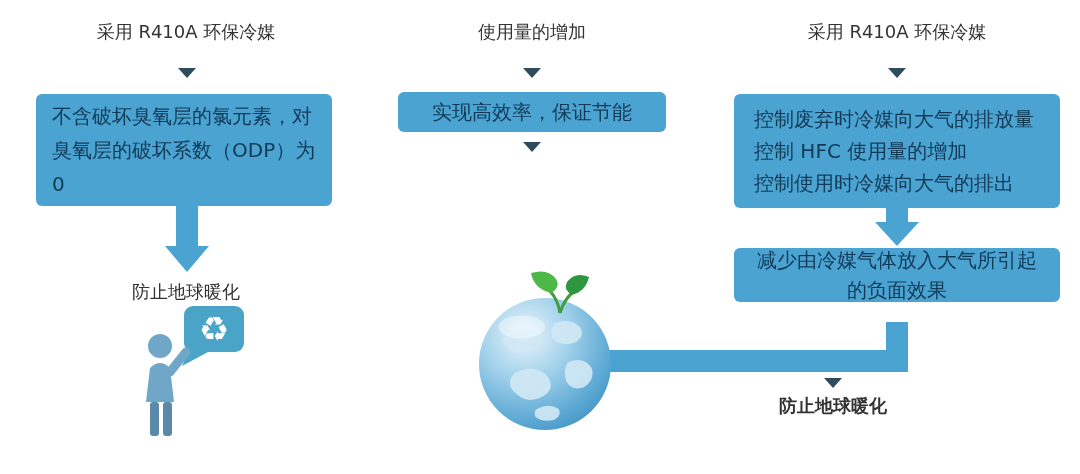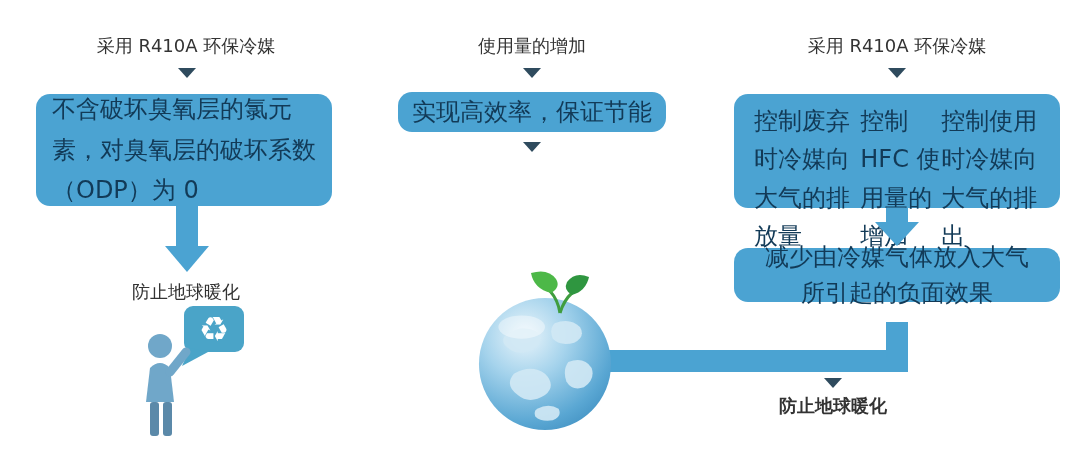--- a/index.html
+++ b/index.html
@@ -10,52 +10,53 @@
   .canvas {
     position: relative;
     width: 1080px;
     height: 474px;
     background: #ffffff;
     overflow: hidden;
     font-family: "DejaVu Sans", "Liberation Sans", sans-serif;
   }
   .col-title {
     position: absolute;
-    top: 34px;
+    top: 20px;
     text-align: center;
     font-size: 18px;
     color: var(--title-text, #333333);
   }
   .tri-dark {
     position: absolute;
     width: 0;
     height: 0;
     border-left: 9px solid transparent;
     border-right: 9px solid transparent;
     border-top: 10px solid var(--triangle-dark, #2F4B5E);
   }
   .box {
     position: absolute;
     background: var(--box-blue, #4BA3D2);
-    border-radius: 14px;
+    border-radius: 6px;
     color: var(--box-text, #123A57);
-    font-size: 24px;
+    font-size: 20px;
     display: flex;
     align-items: center;
     box-sizing: border-box;
   }
   .box.center {
     justify-content: center;
     text-align: center;
   }
   .box.pad {
     padding: 0 16px;
     line-height: 1.7;
   }
   .box.lines {
+    flex-direction: column;
     justify-content: center;
     align-items: flex-start;
     padding: 8px 20px;
   }
   .box.lines span {
     display: block;
     line-height: 1.6;
   }
   .arrow-stem {
     position: absolute;

